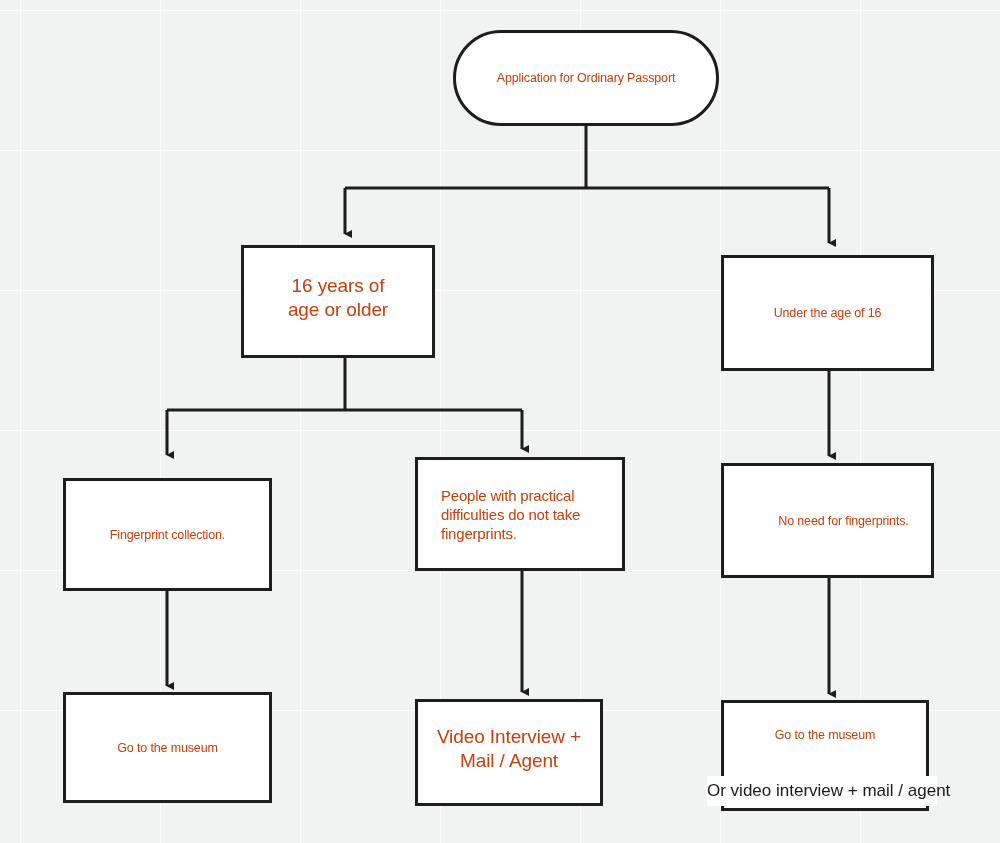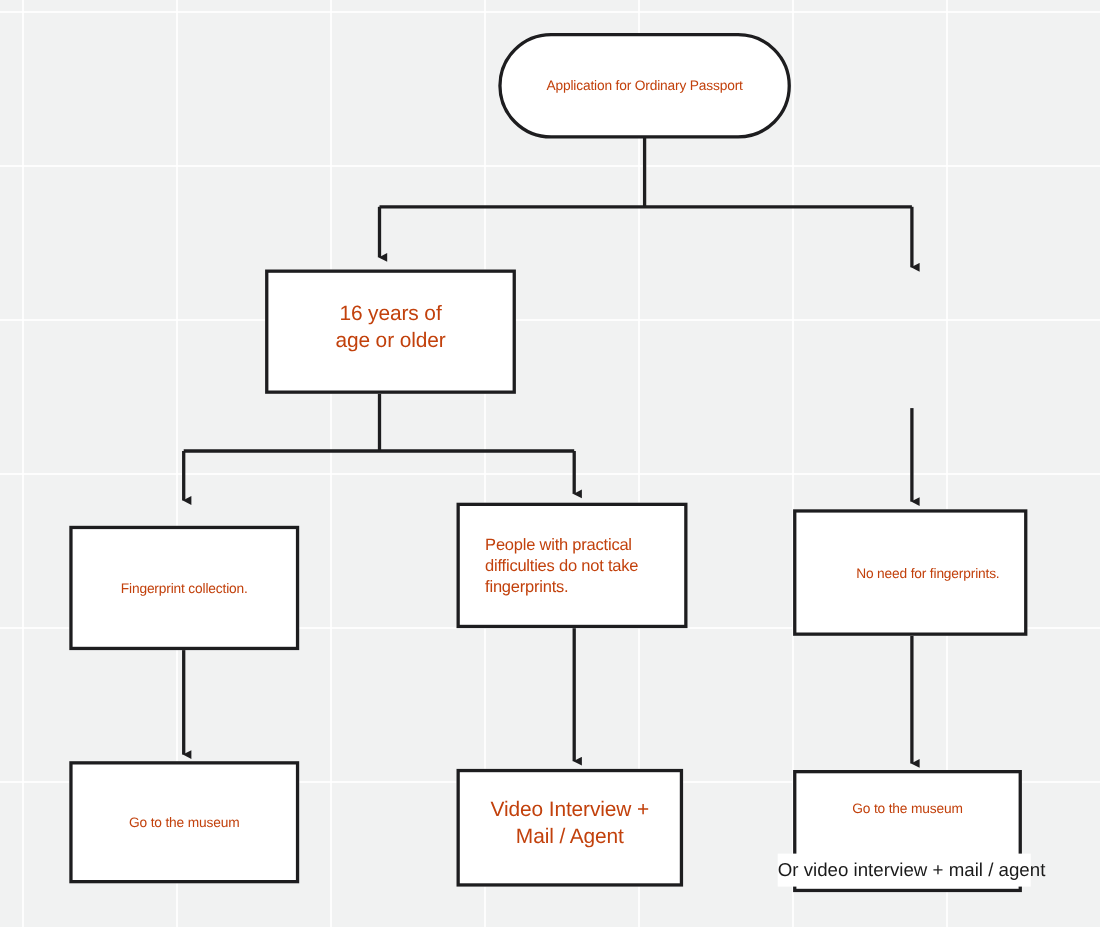--- a/index.html
+++ b/index.html
@@ -100,45 +100,48 @@
 
     <path d="M 167 577 L 167 686" stroke="#1d1d1f" stroke-width="3" fill="none" marker-end="url(#arrowhead)"></path>
     <path d="M 522 571 L 522 692" stroke="#1d1d1f" stroke-width="3" fill="none" marker-end="url(#arrowhead)"></path>
     <path d="M 829 578 L 829 694" stroke="#1d1d1f" stroke-width="3" fill="none" marker-end="url(#arrowhead)"></path>
   </svg>
 
   <div class="node stadium" style="left:453px; top:30px; width:266px; height:96px; justify-content:center;">
     <div class="label sm">Application for Ordinary Passport</div>
   </div>
 
-  <div class="node" style="left:241px; top:245px; width:228px; height:113px; justify-content:flex-start; padding-top:26px;">
+  <div class="node" style="left:241px; top:245px; width:194px; height:113px; justify-content:flex-start; padding-top:26px;">
     <div class="label lg">16 years of
 age or older</div>
   </div>
 
+  <div class="node" style="left:721px; top:255px; width:213px; height:116px; justify-content:center;">
+    <div class="label sm">Under the age of 16</div>
+  </div>
 
   <div class="node" style="left:63px; top:478px; width:209px; height:113px; justify-content:center;">
     <div class="label sm">Fingerprint collection.</div>
   </div>
 
   <div class="node" style="left:415px; top:457px; width:210px; height:114px; justify-content:flex-start; padding-top:26px; padding-left:23px; align-items:flex-start;">
     <div class="label md left">People with practical
 difficulties do not take
 fingerprints.</div>
   </div>
 
   <div class="node" style="left:721px; top:463px; width:213px; height:115px; justify-content:center;padding-left:32px;">
     <div class="label sm">No need for fingerprints.</div>
   </div>
 
   <div class="node" style="left:63px; top:692px; width:209px; height:111px; justify-content:center;">
     <div class="label sm">Go to the museum</div>
   </div>
 
-  <div class="node" style="left:415px; top:699px; width:206px; height:107px; justify-content:flex-start; padding-top:23px;">
+  <div class="node" style="left:415px; top:699px; width:188px; height:107px; justify-content:flex-start; padding-top:23px;">
     <div class="label lg">Video Interview +
 Mail / Agent</div>
   </div>
 
   <div class="node" style="left:721px; top:700px; width:208px; height:111px; justify-content:flex-start; padding-top:24px;">
     <div class="label sm">Go to the museum</div>
   </div>
 
   <div class="overflow-band" style="left:707px; top:752px; width:230px;margin-top:24px;">Or video interview + mail / agent</div>
 

